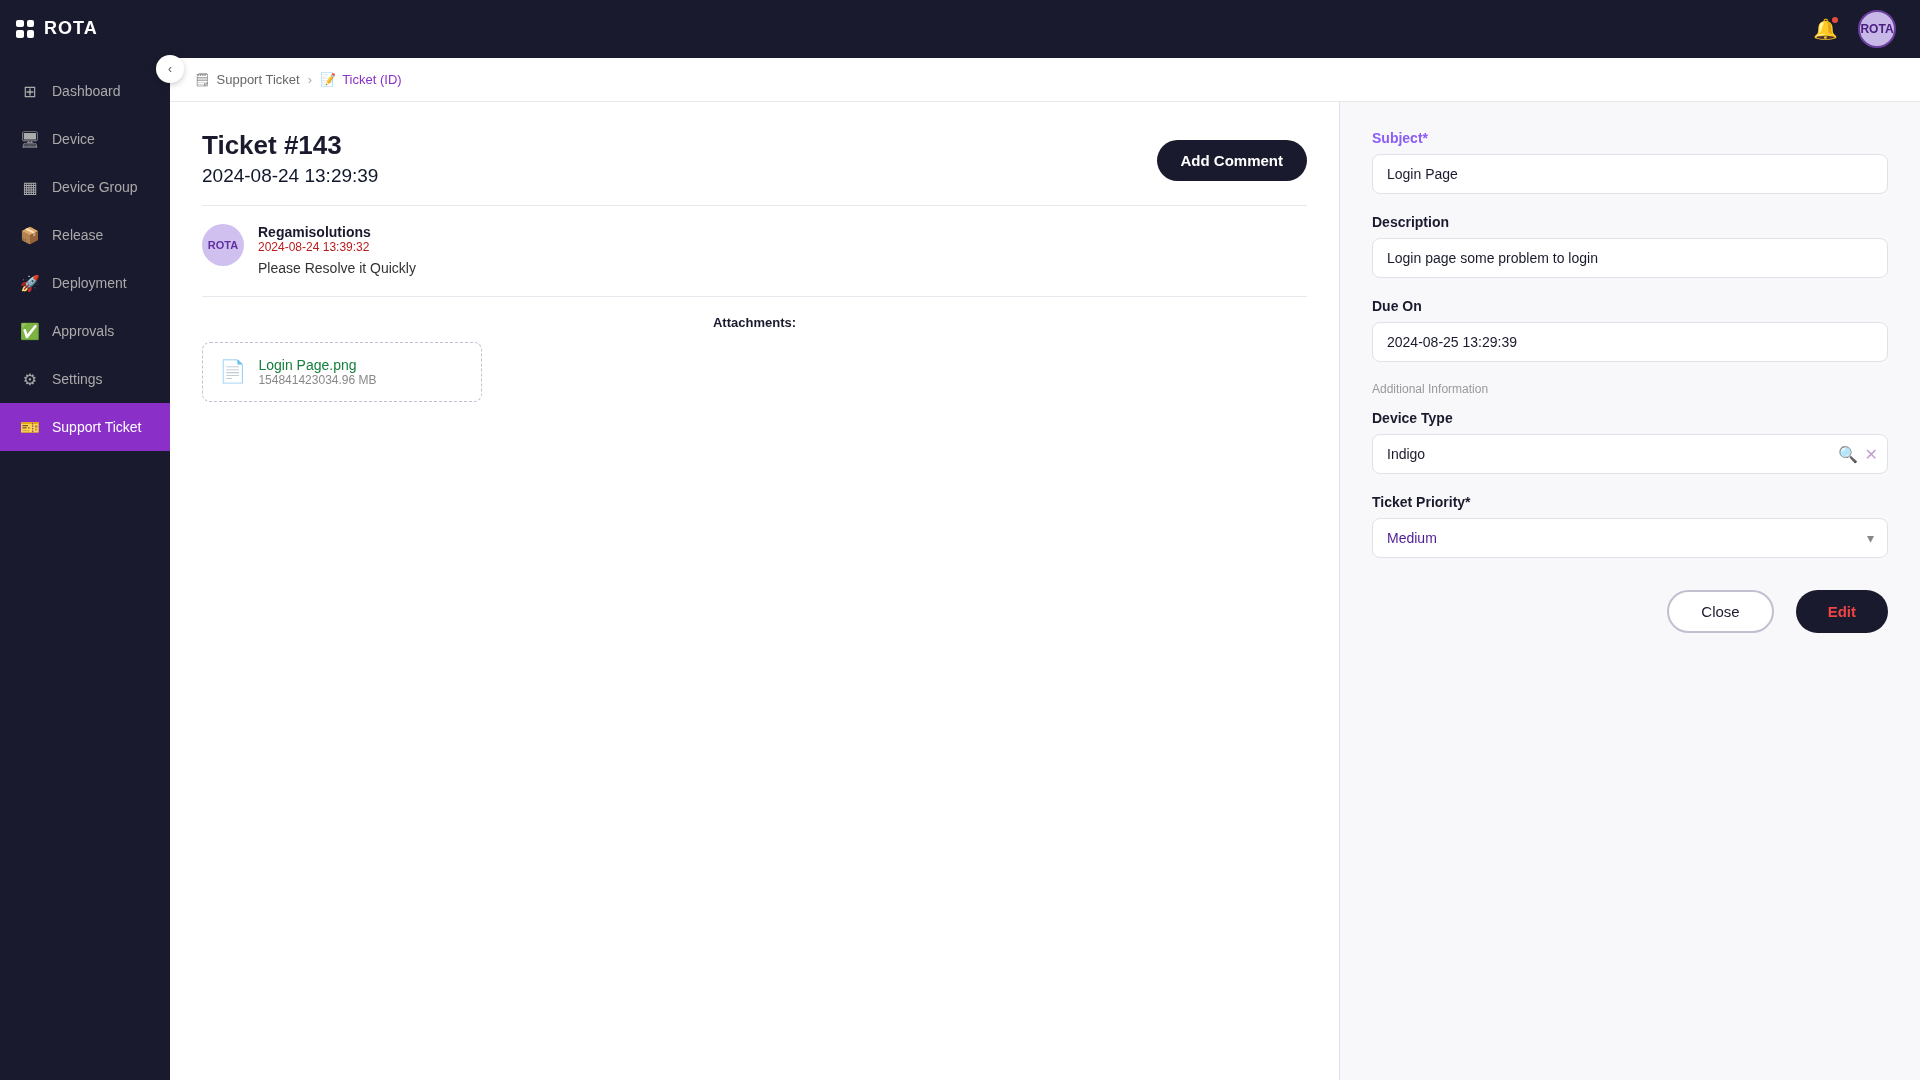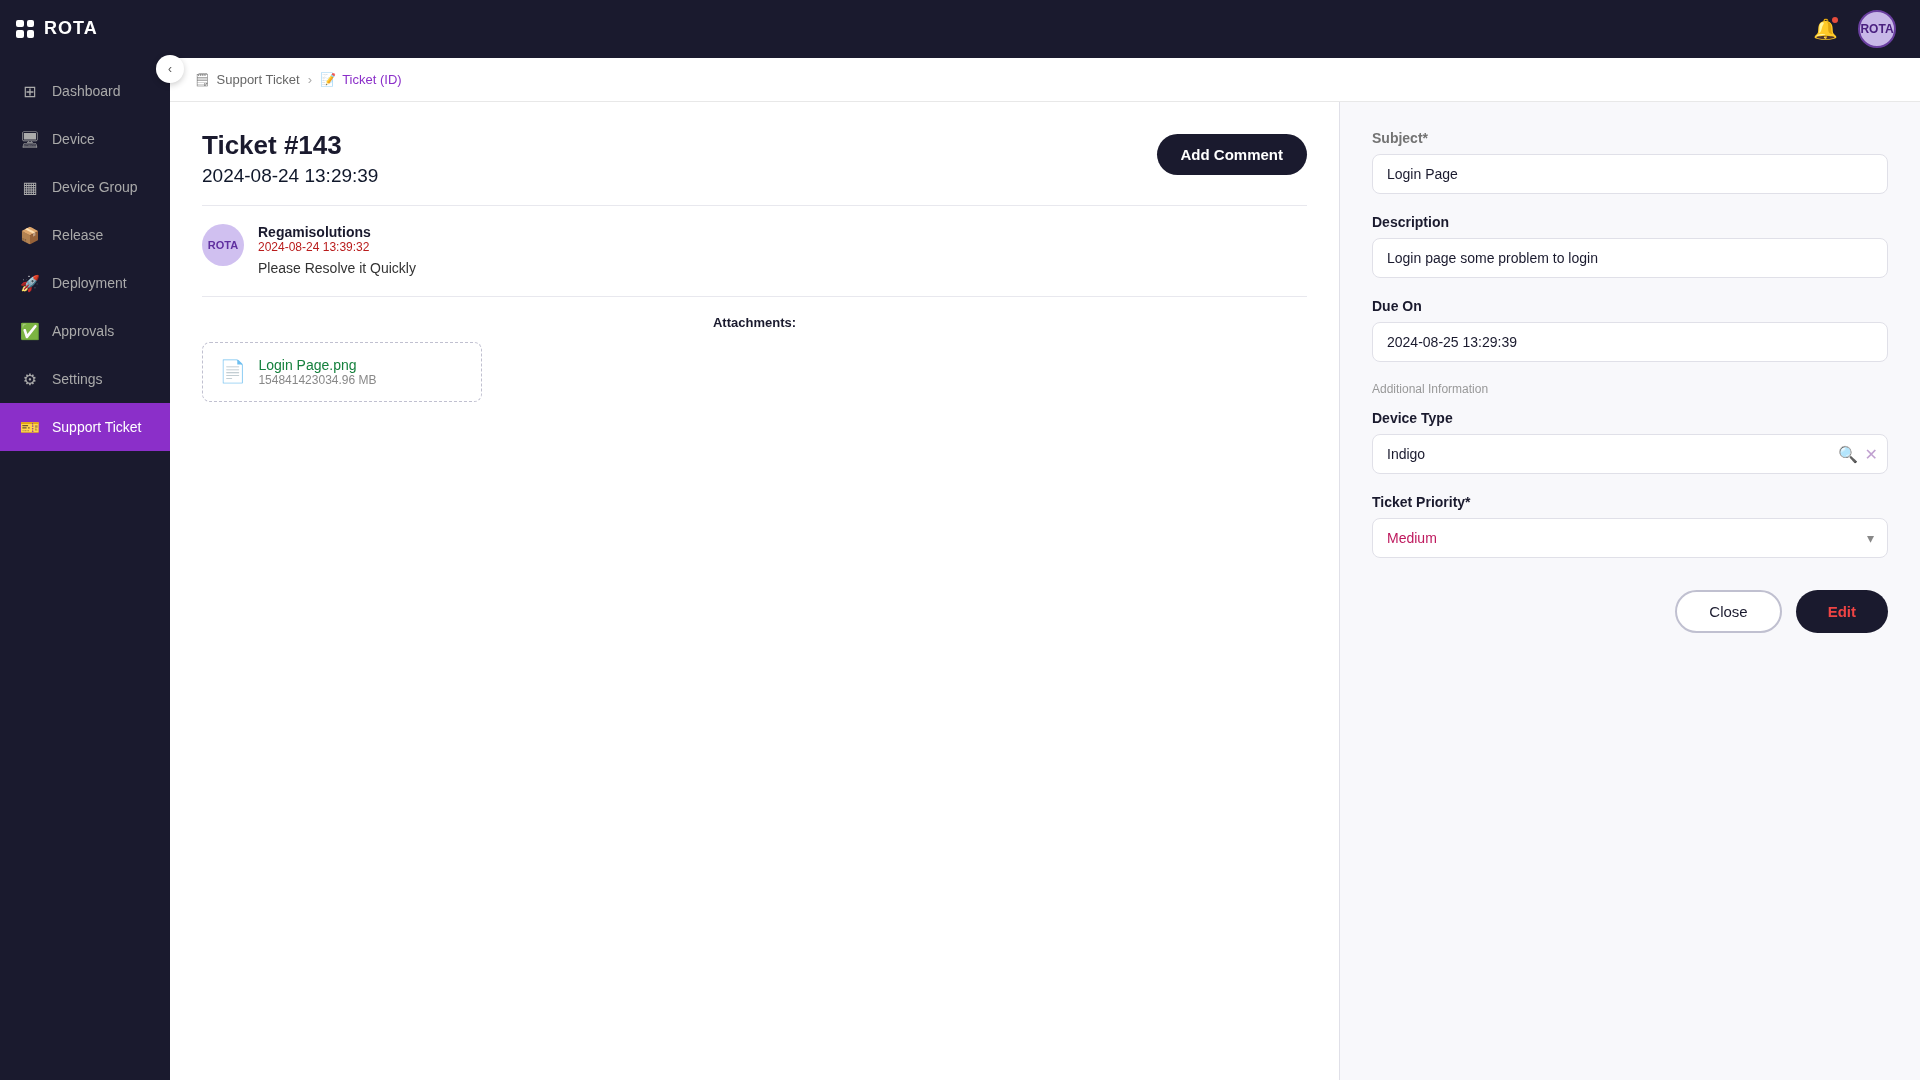--- a/index.html
+++ b/index.html
@@ -176,21 +176,21 @@
     .left-panel {
       flex: 1;
       padding: 28px 32px;
       overflow-y: auto;
       border-right: 1px solid #e0e0e8;
       background: white;
     }
 
     .ticket-header {
       display: flex;
-      align-items: flex-start;
+      align-items: center;
       gap: 12px;
       margin-bottom: 15px;
     }
     .ticket-title-group {}
     .ticket-title {
       font-size: 26px;
       font-weight: 700;
       color: #1a1a2e;
       margin-bottom: 4px;
     }
@@ -257,21 +257,21 @@
       background: #f8f8fb;
     }
 
     .field-group { margin-bottom: 20px; }
     .field-label {
       font-size: 14px;
       font-weight: 600;
       color: #1a1a2e;
       margin-bottom: 8px;
     }
-    .field-label span { color: #737373; }
+    .field-label span { color: #8b5cf6; }
     .field-value {
       background: white;
       border: 1.5px solid #e0e0e8;
       border-radius: 8px;
       padding: 11px 14px;
       font-size: 14px;
       color: #1a1a2e;
       width: 100%;
     }
     .additional-info-label {
@@ -298,39 +298,39 @@
 
     .priority-field {
       position: relative;
     }
     .priority-select {
       background: white;
       border: 1.5px solid #e0e0e8;
       border-radius: 8px;
       padding: 11px 14px;
       font-size: 14px;
-      color: #be185d;
+      color: #4c1d95;
       width: 100%;
       appearance: none;
       cursor: pointer;
     }
     .priority-chevron {
       position: absolute;
       right: 14px;
       top: 50%;
       transform: translateY(-50%);
       font-size: 14px;
       color: #888;
       pointer-events: none;
     }
 
     .action-row {
       display: flex;
       justify-content: flex-end;
-      gap: 14px;
+      gap: 22px;
       margin-top: 32px;
     }
     .btn-close {
       background: white;
       color: #1a1a2e;
       border: 2px solid #c0c0d0;
       border-radius: 24px;
       padding: 11px 32px;
       font-size: 15px;
       font-weight: 500;

